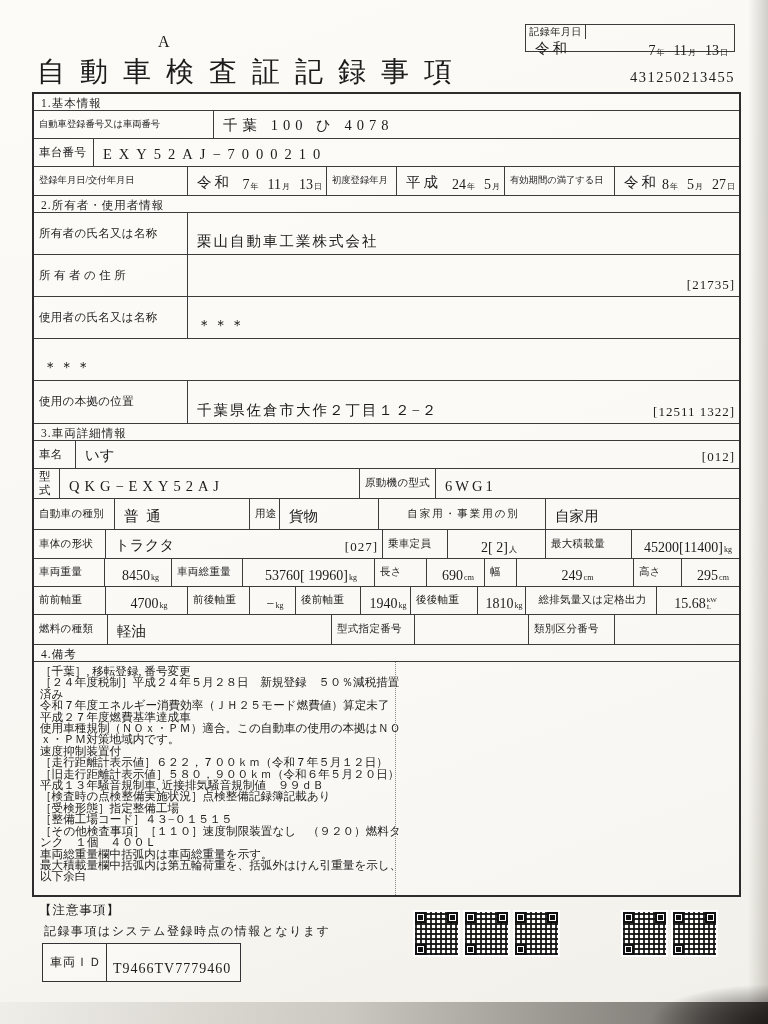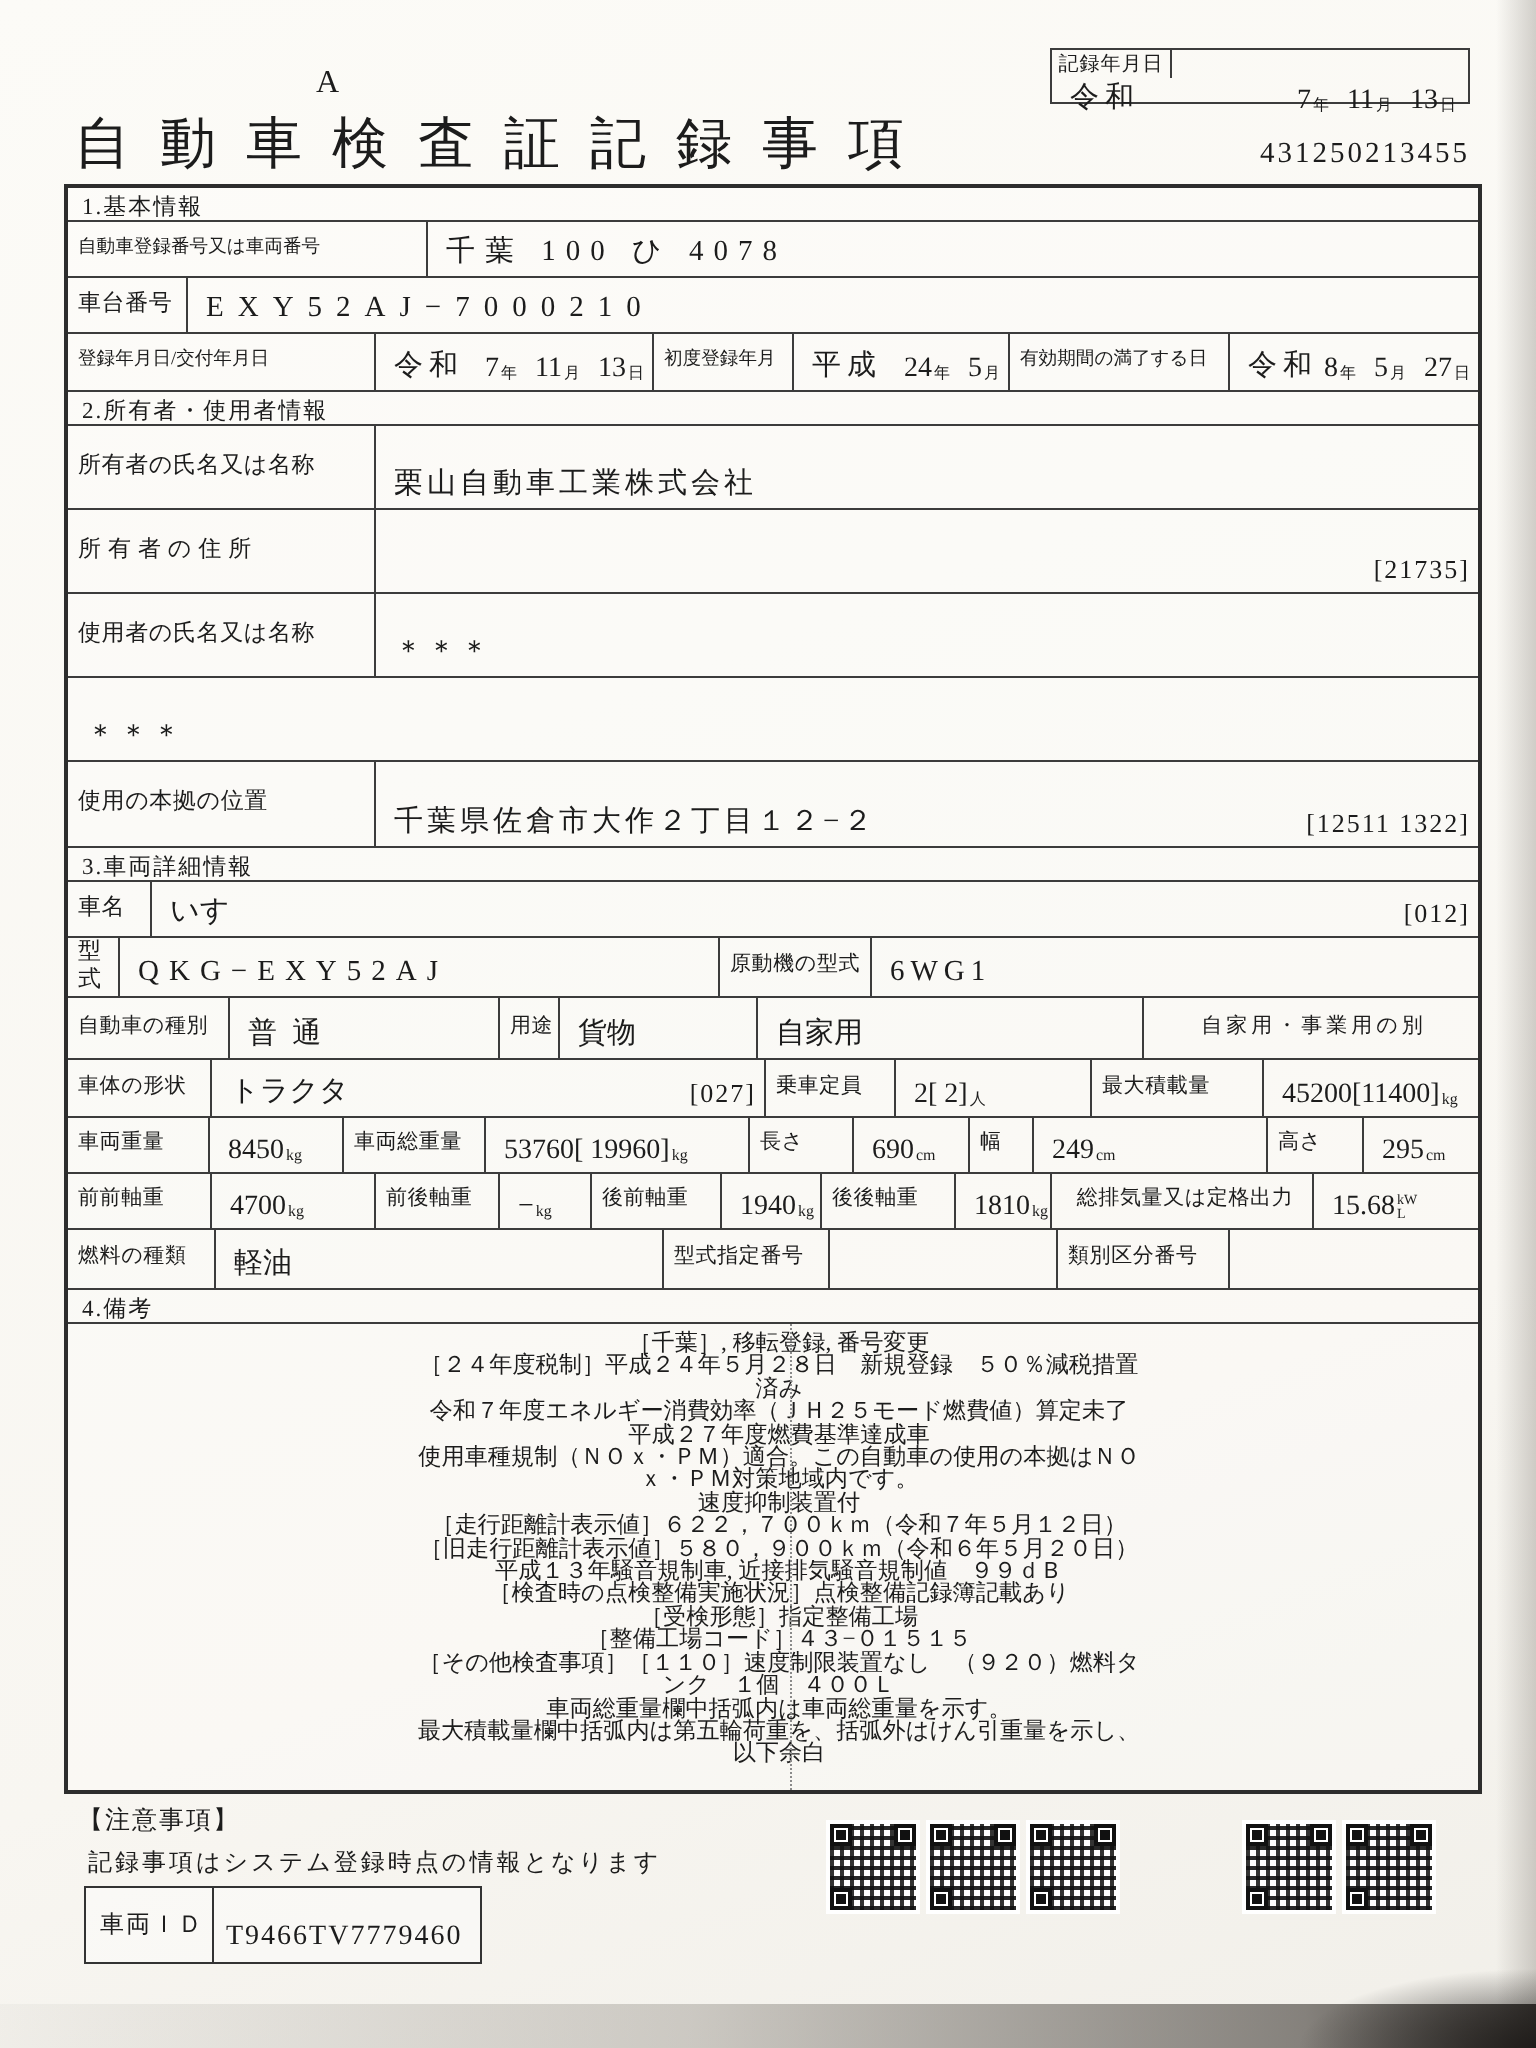--- a/index.html
+++ b/index.html
@@ -20,36 +20,36 @@
   .form{position:absolute;left:32px;top:92px;width:709px;border:2px solid #2d2d2d;background:rgba(255,255,255,.25);}
   .row{display:flex;border-bottom:1px solid #3c3c3c;}
   .row:last-child{border-bottom:none;}
   .cell{border-right:1px solid #3c3c3c;overflow:hidden;}
   .cell:last-child{border-right:none;}
   .sechead{height:17px;font-size:11.5px;padding:2px 0 0 7px;letter-spacing:1px;border-bottom:1px solid #3c3c3c;}
   .lbl{display:flex;align-items:center;padding:0 2px 0 5px;font-size:10.5px;line-height:1.2;letter-spacing:.3px;}
   .lbl.sm{font-size:9.3px;letter-spacing:0;}
   .lbl.md{font-size:11.5px;}
   .val{display:flex;align-items:flex-end;padding:1px 4px 3px 9px;font-size:14.5px;white-space:nowrap;}
-  .val.right{justify-content:flex-start;}
+  .val.right{justify-content:center;}
   .ls2{letter-spacing:2px;} .ls5{letter-spacing:5px;} .ls7{letter-spacing:7px;} .ls3{letter-spacing:3px;}
   .code{margin-left:auto;font-size:13px;letter-spacing:1px;padding-left:6px;}
   .nu{display:inline-flex;align-items:flex-end;gap:1px;}
   .nu b{font-weight:normal;font-size:14px;line-height:1;}
   .nu i{font-style:normal;font-size:8px;line-height:1;padding-bottom:1px;}
   .stack{display:inline-flex;flex-direction:column;align-items:flex-start;line-height:1;padding-bottom:0;}
   .stack i{font-size:7px;padding:0;}
   .date{justify-content:space-between;}
   .nums{display:inline-flex;gap:9px;align-items:flex-end;}
   .era{font-size:14.5px;letter-spacing:3px;}
 
   
   .remarks{position:relative;height:233px;font-size:11.6px;line-height:11.4px;padding:4px 0 0 6px;overflow:hidden;}
   .remarks .divider{position:absolute;left:361px;top:0;bottom:0;border-left:1px dotted #8a8a8a;}
-  .remarks .ln{white-space:nowrap;letter-spacing:0;text-align:center;}
+  .remarks .ln{white-space:nowrap;letter-spacing:0;}
 
   
   .notice-h{position:absolute;left:39px;top:902px;font-size:12.5px;letter-spacing:1px;}
   .notice-t{position:absolute;left:44px;top:923px;font-size:12px;letter-spacing:1.5px;}
   .qr{position:absolute;width:43px;height:43px;top:912px;background:
       repeating-linear-gradient(0deg,rgba(17,17,17,.9) 0 2px,transparent 2px 5px),
       repeating-linear-gradient(90deg,rgba(17,17,17,.85) 0 2px,rgba(255,255,255,.9) 2px 5px);
       outline:2px solid #fff;}
   .fp{position:absolute;width:11px;height:11px;border:2px solid #111;background:
       linear-gradient(#111,#111) center/5px 5px no-repeat #fff;}
@@ -202,22 +202,22 @@
       <div class="cell val ls5" style="width:300px">QKG−EXY52AJ</div>
       <div class="cell lbl" style="width:76px">原動機の型式</div>
       <div class="cell val ls3" style="flex:1">6WG1</div>
     </div>
 
     <div class="row" style="height:31px">
       <div class="cell lbl" style="width:81px">自動車の種別</div>
       <div class="cell val ls2" style="width:135px">普 通</div>
       <div class="cell lbl" style="width:30px">用途</div>
       <div class="cell val" style="width:99px">貨物</div>
+      <div class="cell lbl" style="width:167px;justify-content:center;letter-spacing:2px">自家用・事業用の別</div>
       <div class="cell val" style="flex:1">自家用</div>
-      <div class="cell lbl" style="width:167px;justify-content:center;letter-spacing:2px">自家用・事業用の別</div>
     </div>
 
     <div class="row" style="height:29px">
       <div class="cell lbl" style="width:72px">車体の形状</div>
       <div class="cell val" style="width:277px">
         <span>トラクタ</span>
         <span class="code">[027]</span>
       </div>
       <div class="cell lbl" style="width:65px">乗車定員</div>
       <div class="cell val right" style="width:98px">

